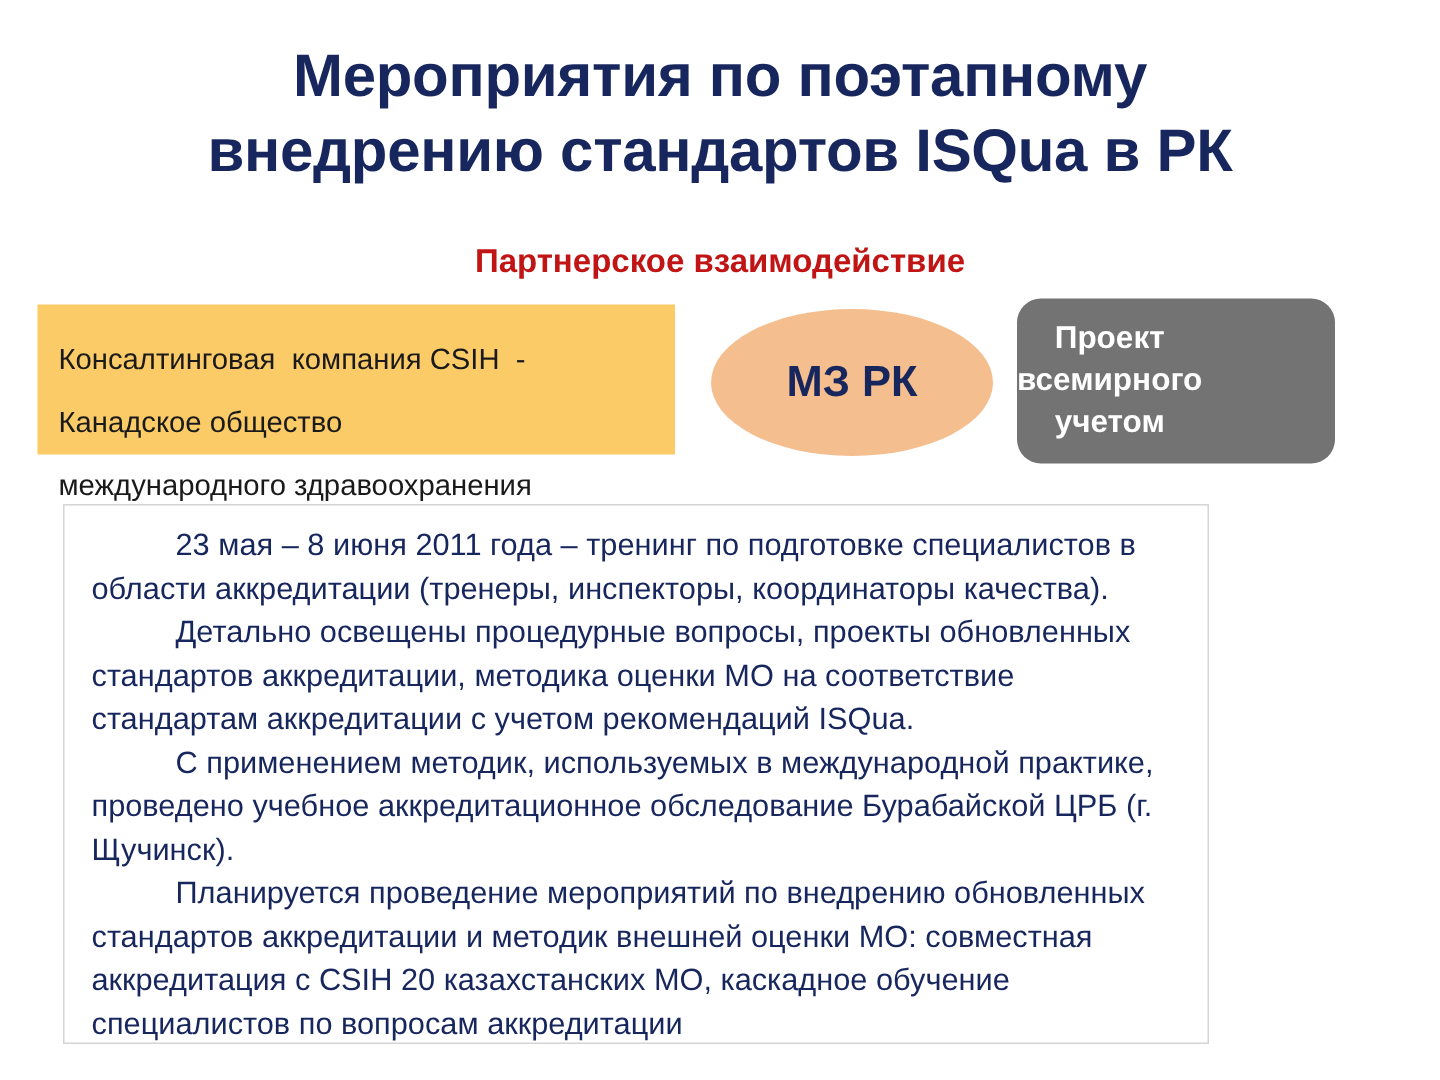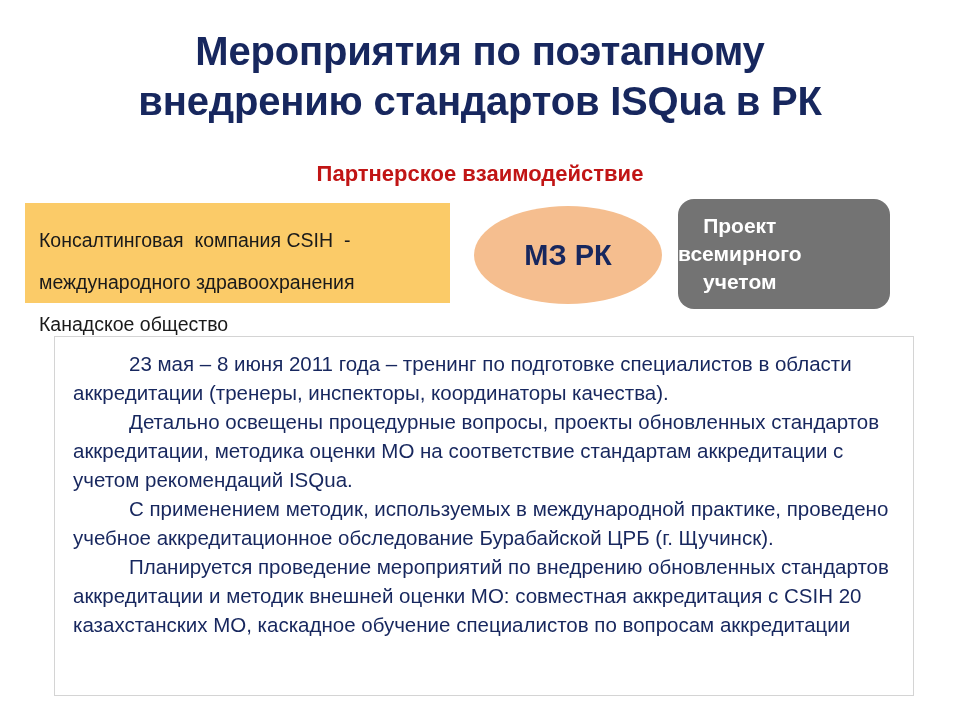--- a/index.html
+++ b/index.html
@@ -98,23 +98,23 @@
     font-size: 21px;
     font-weight: bold;
     line-height: 28px;
     text-align: center;
   }
   .wb-box .bline { display: block; }
 
   
   .body-box {
     position: absolute;
-    left: 54px;
+    left: 42px;
     top: 336px;
-    width: 860px;
+    width: 764px;
     height: 360px;
     box-sizing: border-box;
     background: #ffffff;
     border: 1px solid #d4d4d4;
     padding: 12px 16px 10px 18px;
   }
   .body-box p {
     margin: 0;
     color: #17275e;
     font-size: 20.5px;
@@ -131,22 +131,22 @@
 
   <div class="slide-title">
     <span class="tline">Мероприятия по поэтапному</span>
     <span class="tline">внедрению стандартов ISQua в РК</span>
   </div>
 
   <div class="subtitle">Партнерское  взаимодействие</div>
 
   <div class="yellow-box">
     <span class="bline">Консалтинговая  компания CSIH  -</span>
+    <span class="bline">Канадское общество</span>
     <span class="bline">международного здравоохранения</span>
-    <span class="bline">Канадское общество</span>
   </div>
 
   <div class="mz-ellipse">
     <span>МЗ РК</span>
   </div>
 
   <div class="wb-box">
     <span>
       <span class="bline">Проект</span>
       <span class="bline">всемирного</span>

